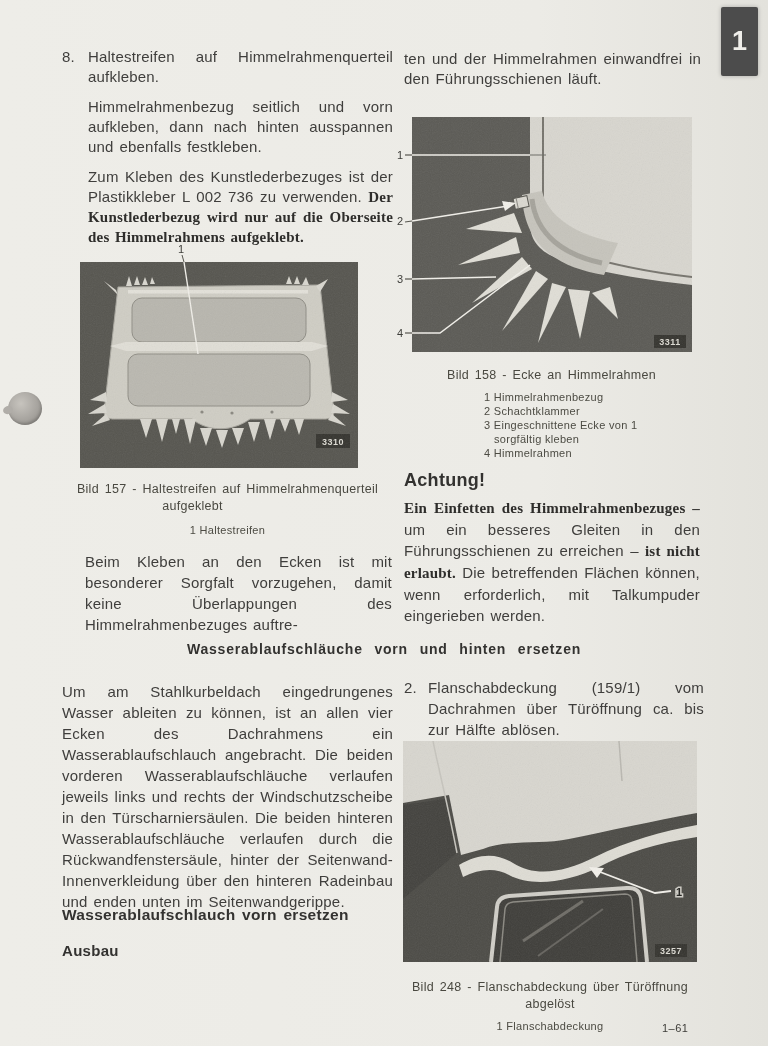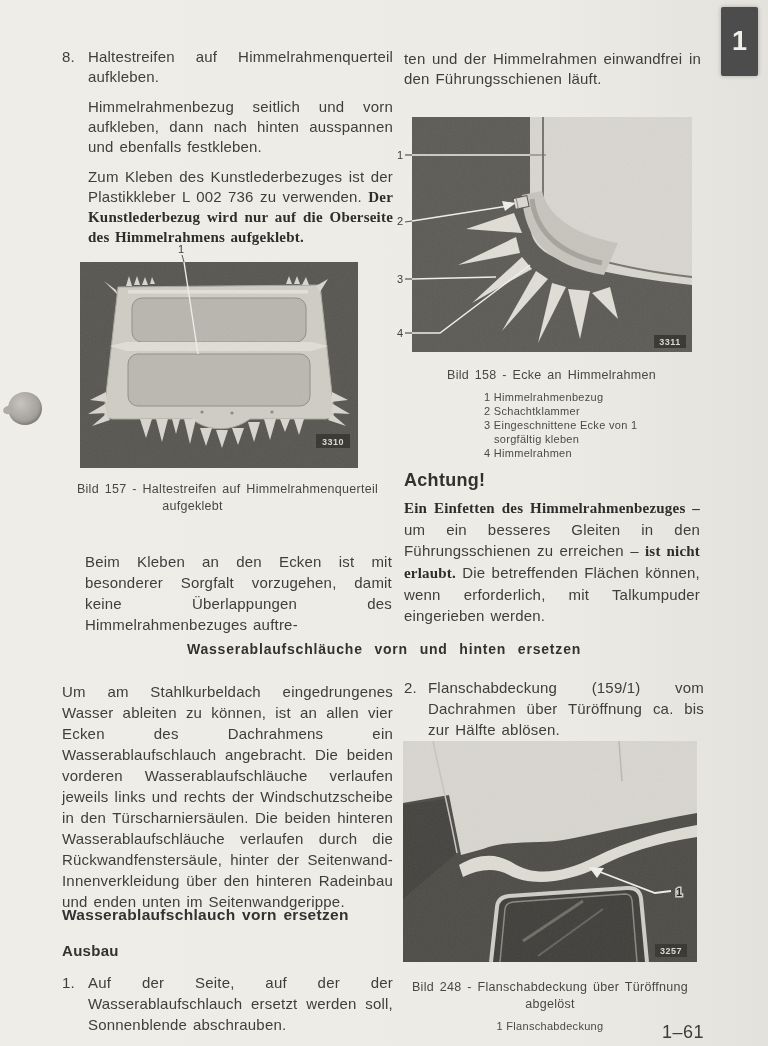--- a/index.html
+++ b/index.html
@@ -39,21 +39,21 @@
   .blob{
     border-radius:50%;
     background:radial-gradient(circle at 38% 35%, #c7c4be 0%, #a7a49f 55%, #8e8b86 100%);
     box-shadow:inset -1px -2px 3px rgba(0,0,0,.2);
   }
   .blob::before{
     content:"";position:absolute;left:-5px;top:14px;width:10px;height:8px;
     background:#b0ada8;border-radius:50%;transform:rotate(-20deg);
   }
   .footer{font-size:12.5px;color:#45443e;letter-spacing:.3px;word-spacing:2px;}
-  .pagenum{font-size:18px;color:#3d3c38;letter-spacing:.5px;}
+  .pagenum{font-size:11px;color:#3d3c38;letter-spacing:.5px;}
   svg text{font-family:"Liberation Sans", sans-serif;}
 </style>
 </head>
 <body>
 
 <div class="page">
 
   <div class="abs tab" style="left:721px;top:7px;width:37px;height:69px;">
     <span>1</span>
   </div>
@@ -99,37 +99,33 @@
     <circle cx="192" cy="170" r="1.6" fill="#8a8880"></circle>
     <line x1="104" y1="20" x2="118" y2="112" stroke="#f0eee8" stroke-width="1.4"></line>
     <rect x="236" y="192" width="34" height="14" fill="#35342f"></rect>
     <text x="253" y="202.5" font-size="9" font-weight="bold" fill="#dddbd3" text-anchor="middle" letter-spacing="0.5">3310</text>
     <rect x="0" y="20" width="278" height="206" filter="url(#g1)" opacity="0.1"></rect>
   </svg>
 
   <div class="abs" style="left:62px;top:481px;width:331px;">
     <p class="caption">Bild 157 - Haltestreifen auf Himmelrahmenquerteil</p>
     <p class="caption" style="padding-right:70px;">aufgeklebt</p>
+    <p class="legend" style="text-align:center;margin-top:8px;">1 Haltestreifen</p>
   </div>
 
   <p class="p abs" style="left:85px;top:551px;width:307px;line-height:21px;">Beim Kleben an den Ecken ist mit besonderer Sorgfalt vorzugehen, damit keine Überlappungen des Himmelrahmenbezuges auftre-</p>
 
   <p class="h-section abs" style="left:0;top:641px;width:768px;">Wasserablaufschläuche vorn und hinten ersetzen</p>
 
   <p class="p abs" style="left:62px;top:681px;width:331px;line-height:21px;">Um am Stahlkurbeldach eingedrungenes Wasser ableiten zu können, ist an allen vier Ecken des Dachrahmens ein Wasserablaufschlauch angebracht. Die beiden vorderen Wasserablaufschläuche verlaufen jeweils links und rechts der Windschutzscheibe in den Türscharniersäulen. Die beiden hinteren Wasserablaufschläuche verlaufen durch die Rückwandfenstersäule, hinter der Seitenwand-Innenverkleidung über den hinteren Radeinbau und enden unten im Seitenwandgerippe.</p>
 
   <p class="h-sub abs" style="left:62px;top:942px;width:331px;font-size:15px;">Ausbau</p>
 
   <p class="h-sub abs" style="left:62px;top:906px;width:331px;">Wasserablaufschlauch vorn ersetzen</p>
 
-  <div class="abs" style="left:62px;top:972px;width:331px;">
-    <p class="p hang" style="line-height:21px;">
-      <span class="num">1.</span><span>Auf der Seite, auf der der Wasserablaufschlauch ersetzt werden soll, Sonnenblende abschrauben.</span>
-    </p>
-  </div>
 
   <p class="footer abs" style="left:62px;top:1060px;margin:16px;">Ergänzungsseite Januar 1964</p>
 
   <p class="p abs" style="left:404px;top:49px;width:297px;">ten und der Himmelrahmen einwandfrei in den Führungsschienen läuft.</p>
 
   <svg class="abs" style="left:396px;top:117px;" width="296" height="237" viewBox="0 0 296 237" role="img">
     <defs>
       <filter id="g2" x="0" y="0" width="100%" height="100%">
         <feTurbulence type="fractalNoise" baseFrequency="0.9" numOctaves="2" stitchTiles="stitch"></feTurbulence>
         <feColorMatrix type="saturate" values="0"></feColorMatrix>

